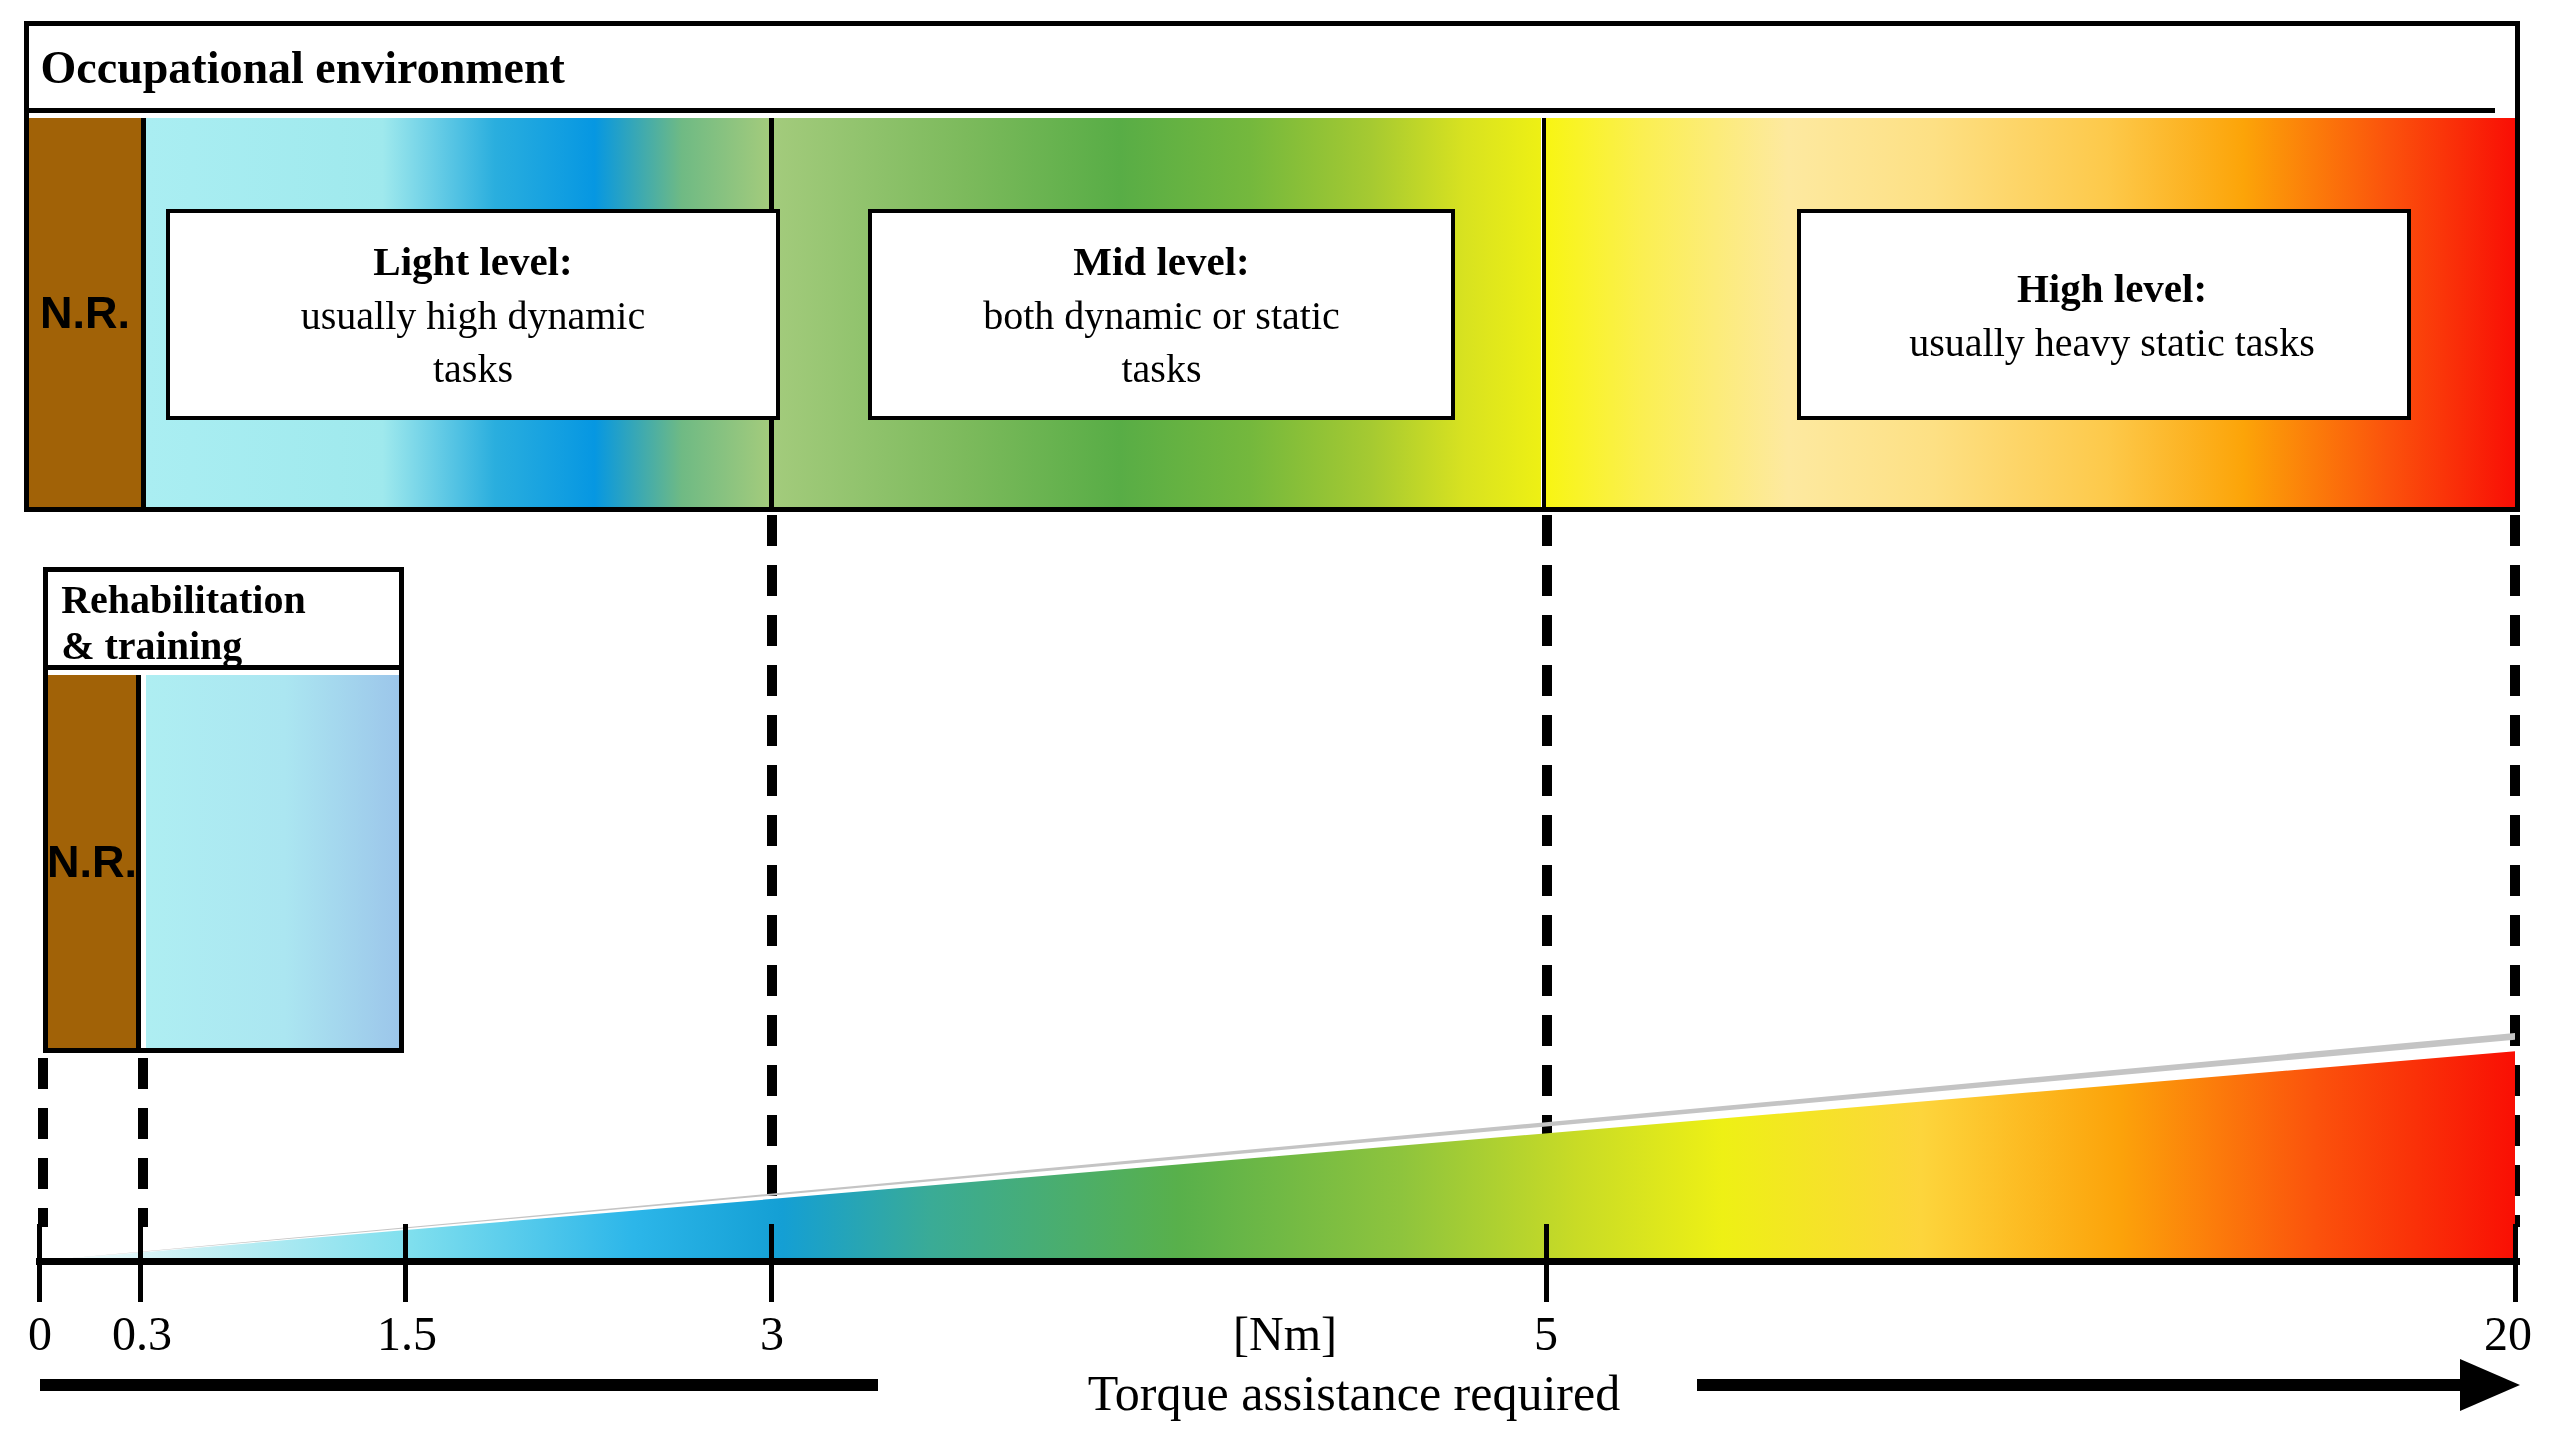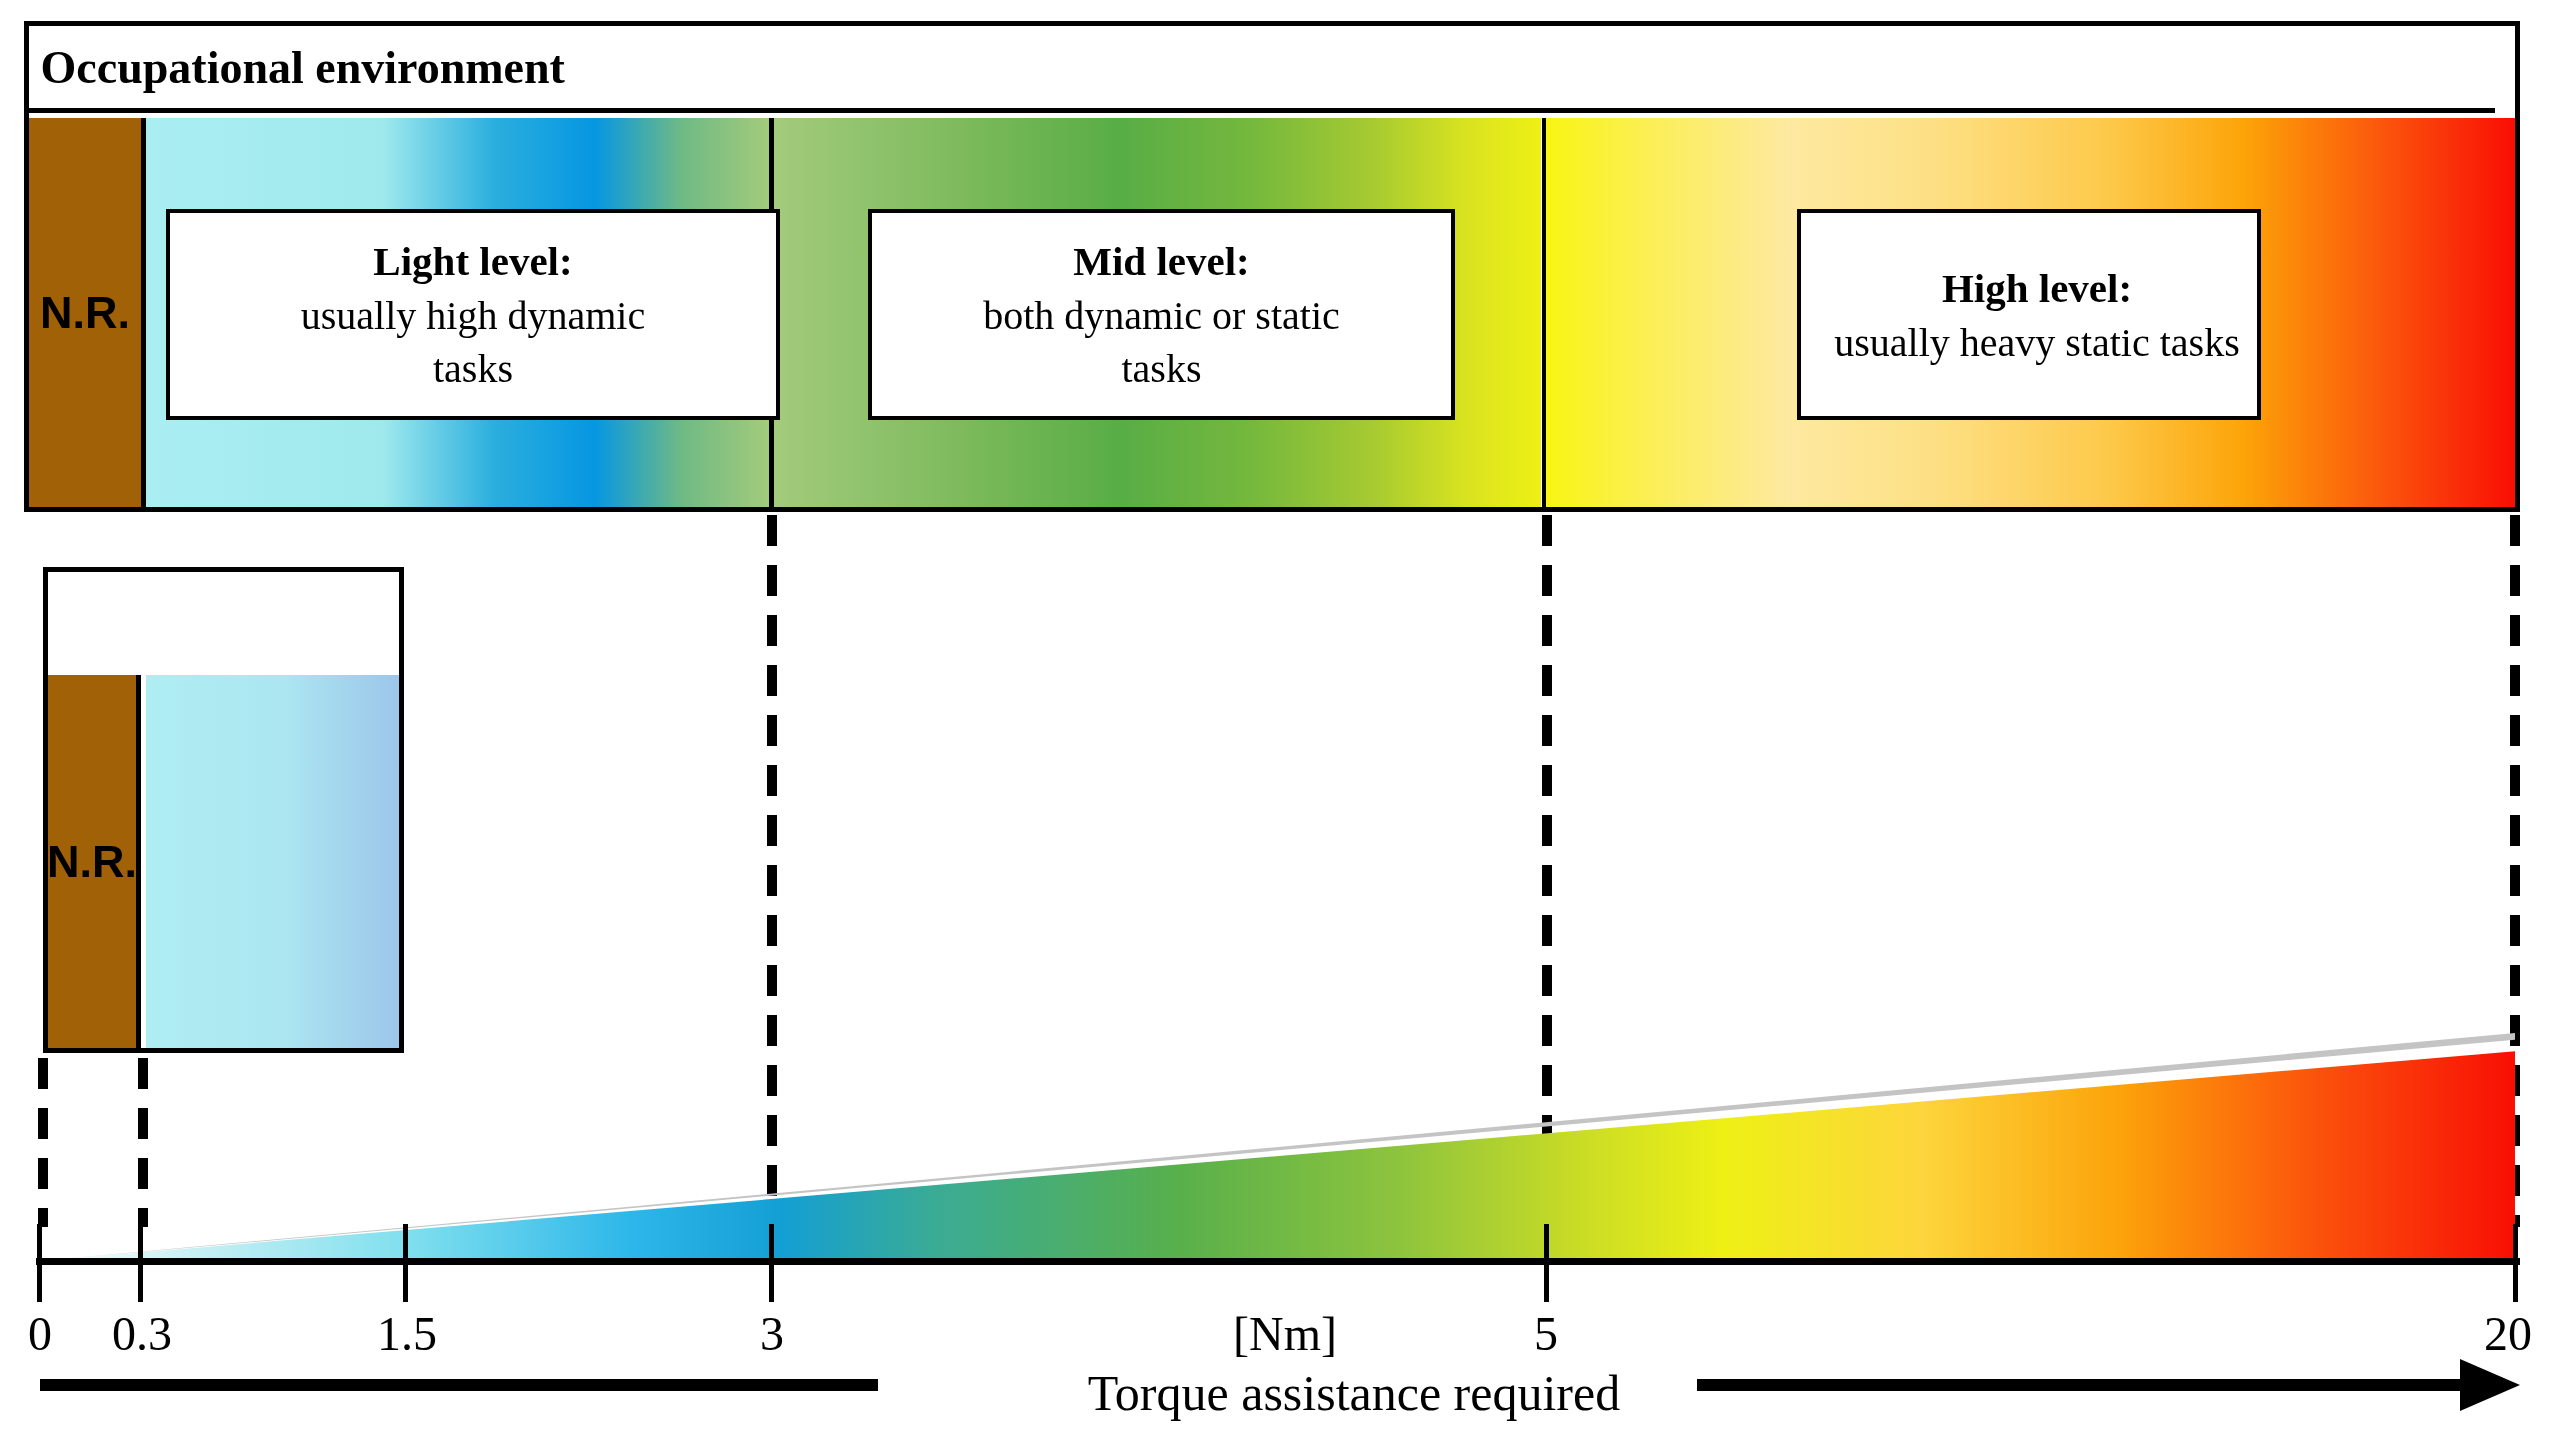--- a/index.html
+++ b/index.html
@@ -24,21 +24,21 @@
   .sec-mid{left:774px;width:767px;
     background:linear-gradient(90deg,#a3cb7c 0%,#7cba5c 25%,#58ad46 45%,#74b83d 62%,#a6ca31 78%,#d8e220 90%,#eef014 100%);}
   .sec-div2{left:1542px;top:118px;width:5px;height:389px;background:#000;}
   .sec-high{left:1546px;width:969px;
     background:linear-gradient(90deg,#f8f513 0%,#fbef52 10%,#fde9a0 25%,#fde084 40%,#fdc94a 58%,#fca408 72%,#fb520c 87%,#f90e05 100%);}
 
   .label-box{top:209px;height:211px;border:4.1px solid #000;background:#fff;
     display:flex;flex-direction:column;align-items:center;justify-content:center;text-align:center;}
   .lb-light{left:166px;width:614px;}
   .lb-mid{left:868px;width:587px;}
-  .lb-high{left:1797px;width:464px;padding-left:16px;}
+  .lb-high{left:1797px;width:614px;padding-left:16px;}
   .lb-head{font-size:41px;font-weight:bold;line-height:55px;}
   .lb-line{font-size:40px;line-height:53px;}
 
   
   .rehab-box{left:43px;top:567px;width:361px;height:486px;border:5px solid #000;background:#fff;}
   .rehab-title-row{left:48px;top:572px;width:351px;height:98px;border-bottom:5px solid #000;
     padding:5px 0 0 13.2px;}
   .rehab-title-row .t{font-size:40px;font-weight:bold;line-height:46px;}
   .rehab-nr-cell{left:48px;top:675px;width:93px;height:373px;}
   .rehab-grad{left:146px;top:675px;width:253px;height:373px;
@@ -102,20 +102,24 @@
     <div class="lb-head">Mid level:</div>
     <div class="lb-line">both dynamic or static</div>
     <div class="lb-line">tasks</div>
   </div>
   <div class="abs label-box lb-high">
     <div class="lb-head">High level:</div>
     <div class="lb-line">usually heavy static tasks</div>
   </div>
 
   <div class="abs rehab-box"></div>
+  <div class="abs rehab-title-row">
+    <div class="t">Rehabilitation</div>
+    <div class="t">&amp; training</div>
+  </div>
   <div class="abs nr-cell rehab-nr-cell">
     <span class="nr-text">N.R.</span>
   </div>
   <div class="abs rehab-grad"></div>
 
   <div class="abs dash dash-0"></div>
   <div class="abs dash dash-03"></div>
   <div class="abs dash dash-3"></div>
   <div class="abs dash dash-5"></div>
   <div class="abs dash dash-20"></div>

